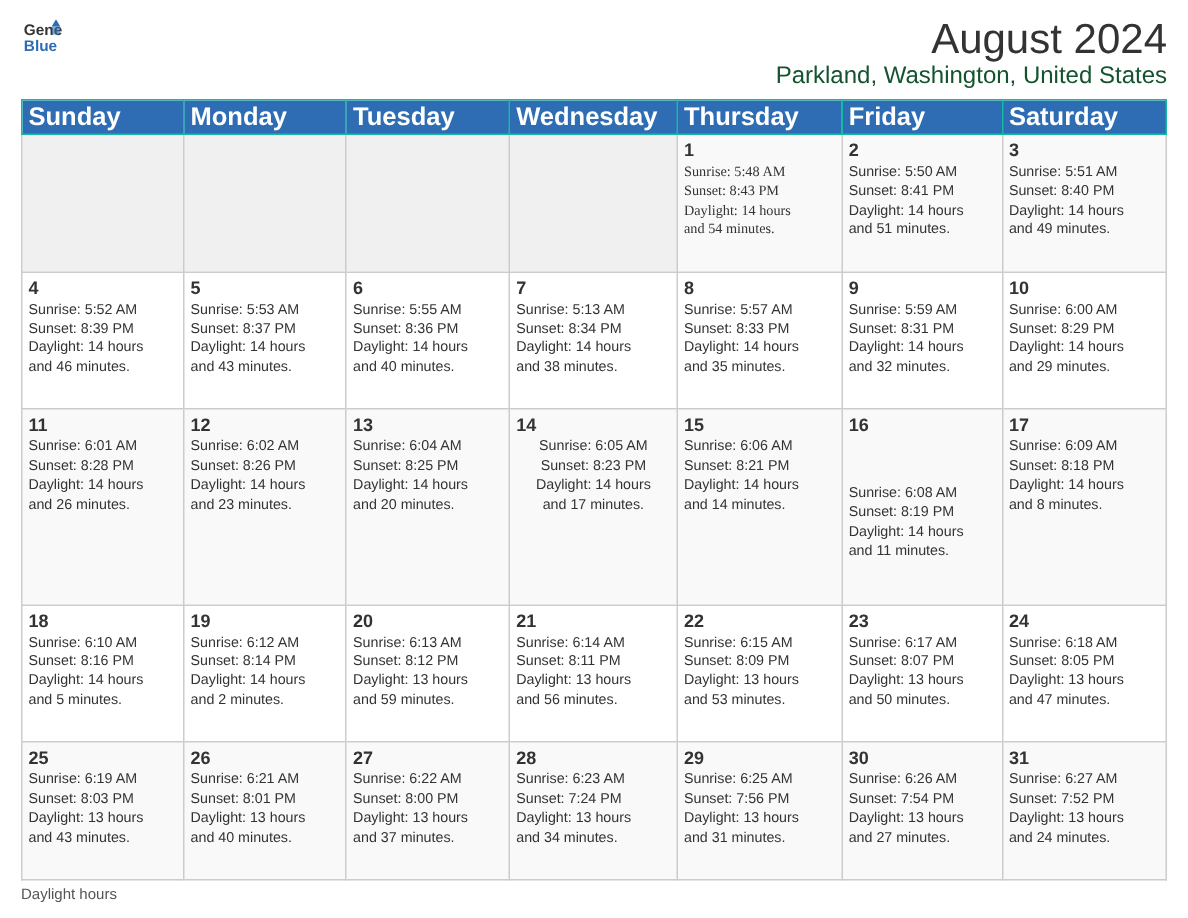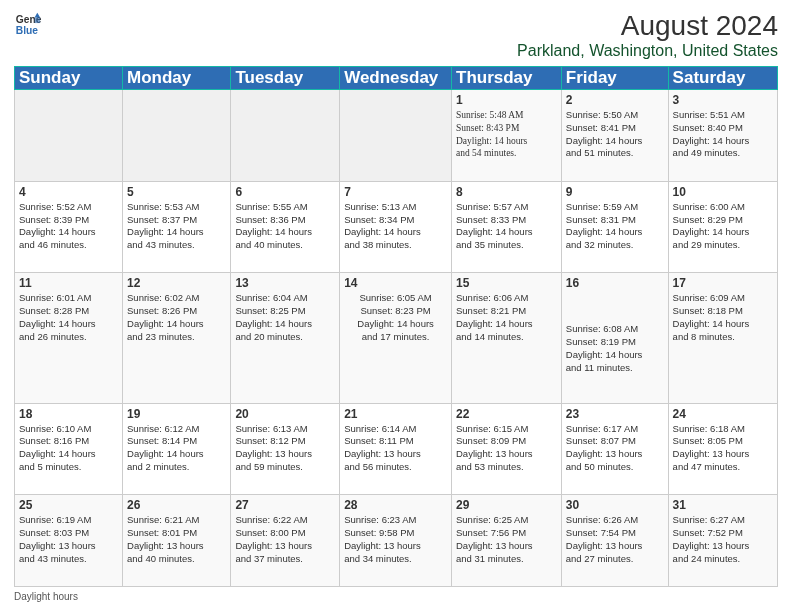--- a/index.html
+++ b/index.html
@@ -321,21 +321,21 @@
           <td>
             <div class="day-number">27</div>
             <div class="day-info" style="white-space: pre-line;">Sunrise: 6:22 AM
 Sunset: 8:00 PM
 Daylight: 13 hours
 and 37 minutes.</div>
           </td>
           <td>
             <div class="day-number">28</div>
             <div class="day-info" style="white-space: pre-line;">Sunrise: 6:23 AM
-Sunset: 9:58 PM
+Sunset: 7:24 PM
 Daylight: 13 hours
 and 34 minutes.</div>
           </td>
           <td>
             <div class="day-number">29</div>
             <div class="day-info" style="white-space: pre-line;">Sunrise: 6:25 AM
 Sunset: 7:56 PM
 Daylight: 13 hours
 and 31 minutes.</div>
           </td>

